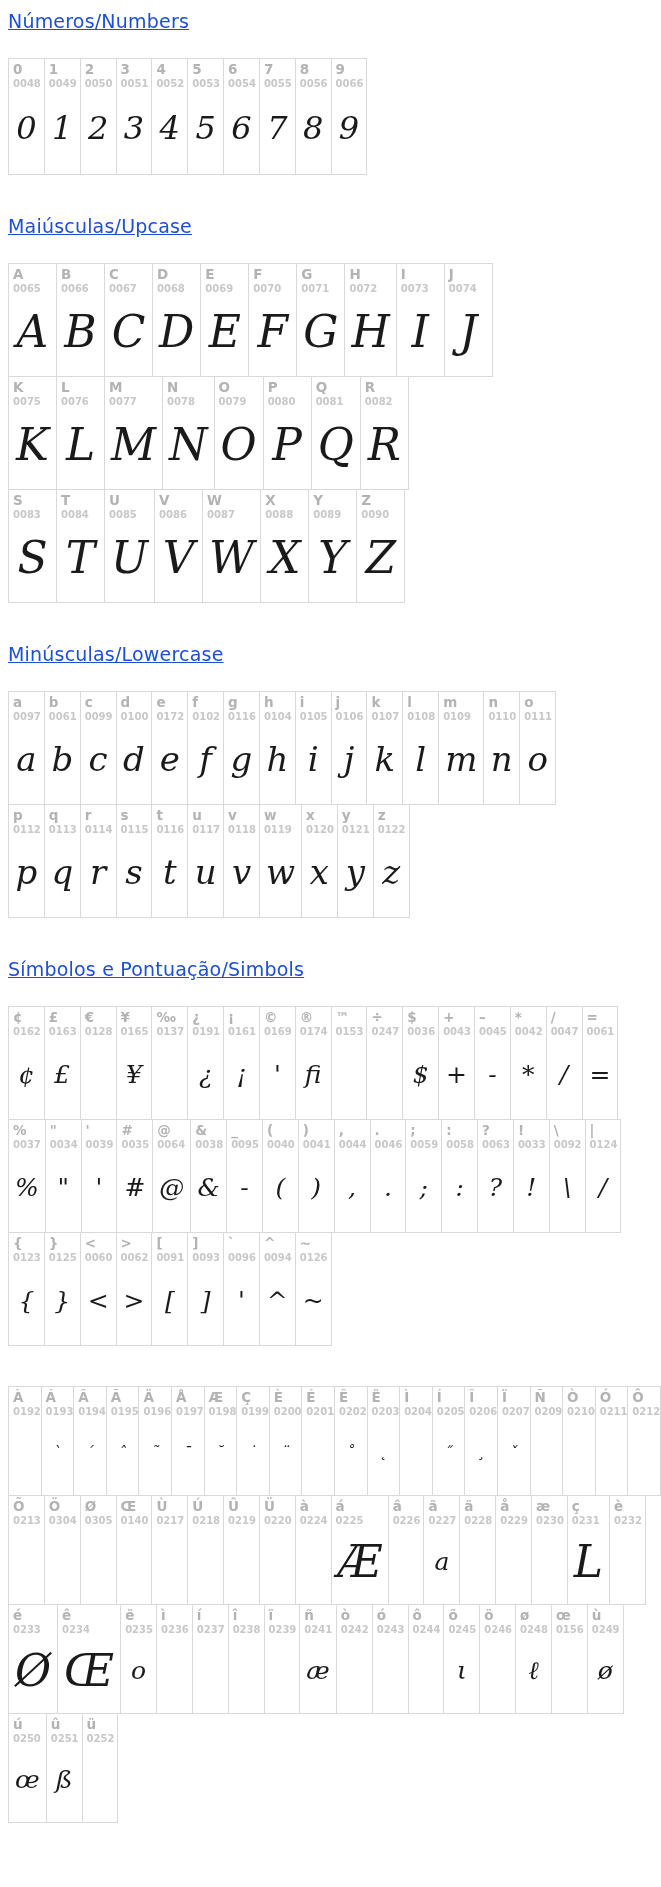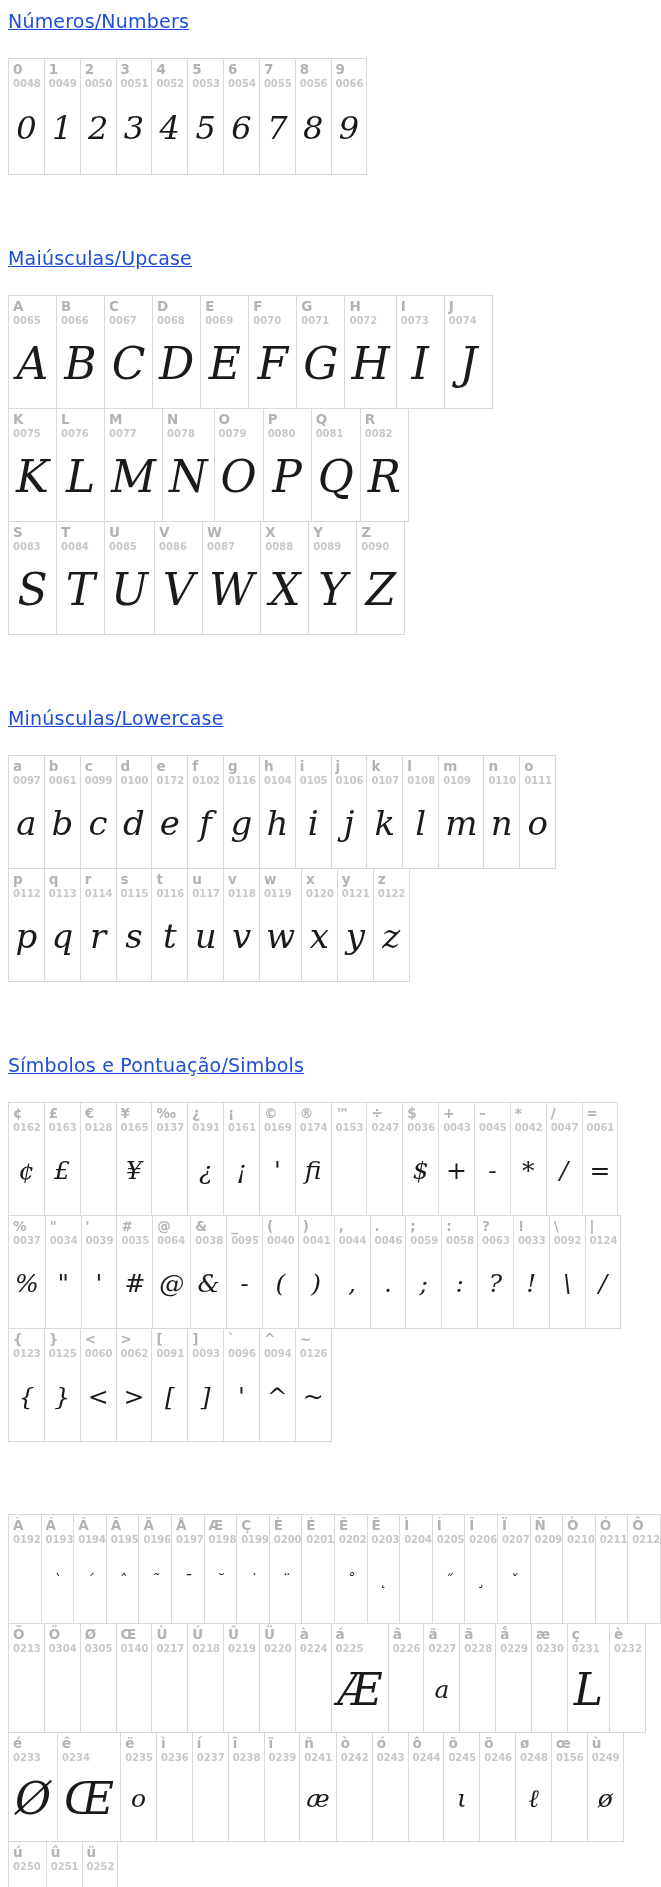--- a/index.html
+++ b/index.html
@@ -2,21 +2,21 @@
 <html><head>
 <meta charset="utf-8">
 <style>
   html,body{margin:0;padding:0;background:#ffffff;}
   body{
     width:661px;
     padding:10px 0 30px 8px;
     box-sizing:border-box;
     font-family:"Liberation Sans",sans-serif;
   }
-  .section{margin-top:72px;}
+  .section{margin-top:40px;}
   .section:first-child{margin-top:0;}
   .section-title{
     font-family:"DejaVu Sans",sans-serif;
     font-size:19px;
     font-weight:400;
     color:#1d4ed8;
     margin:0 0 26px 0;
     letter-spacing:.2px;
     text-decoration:underline;
   }

